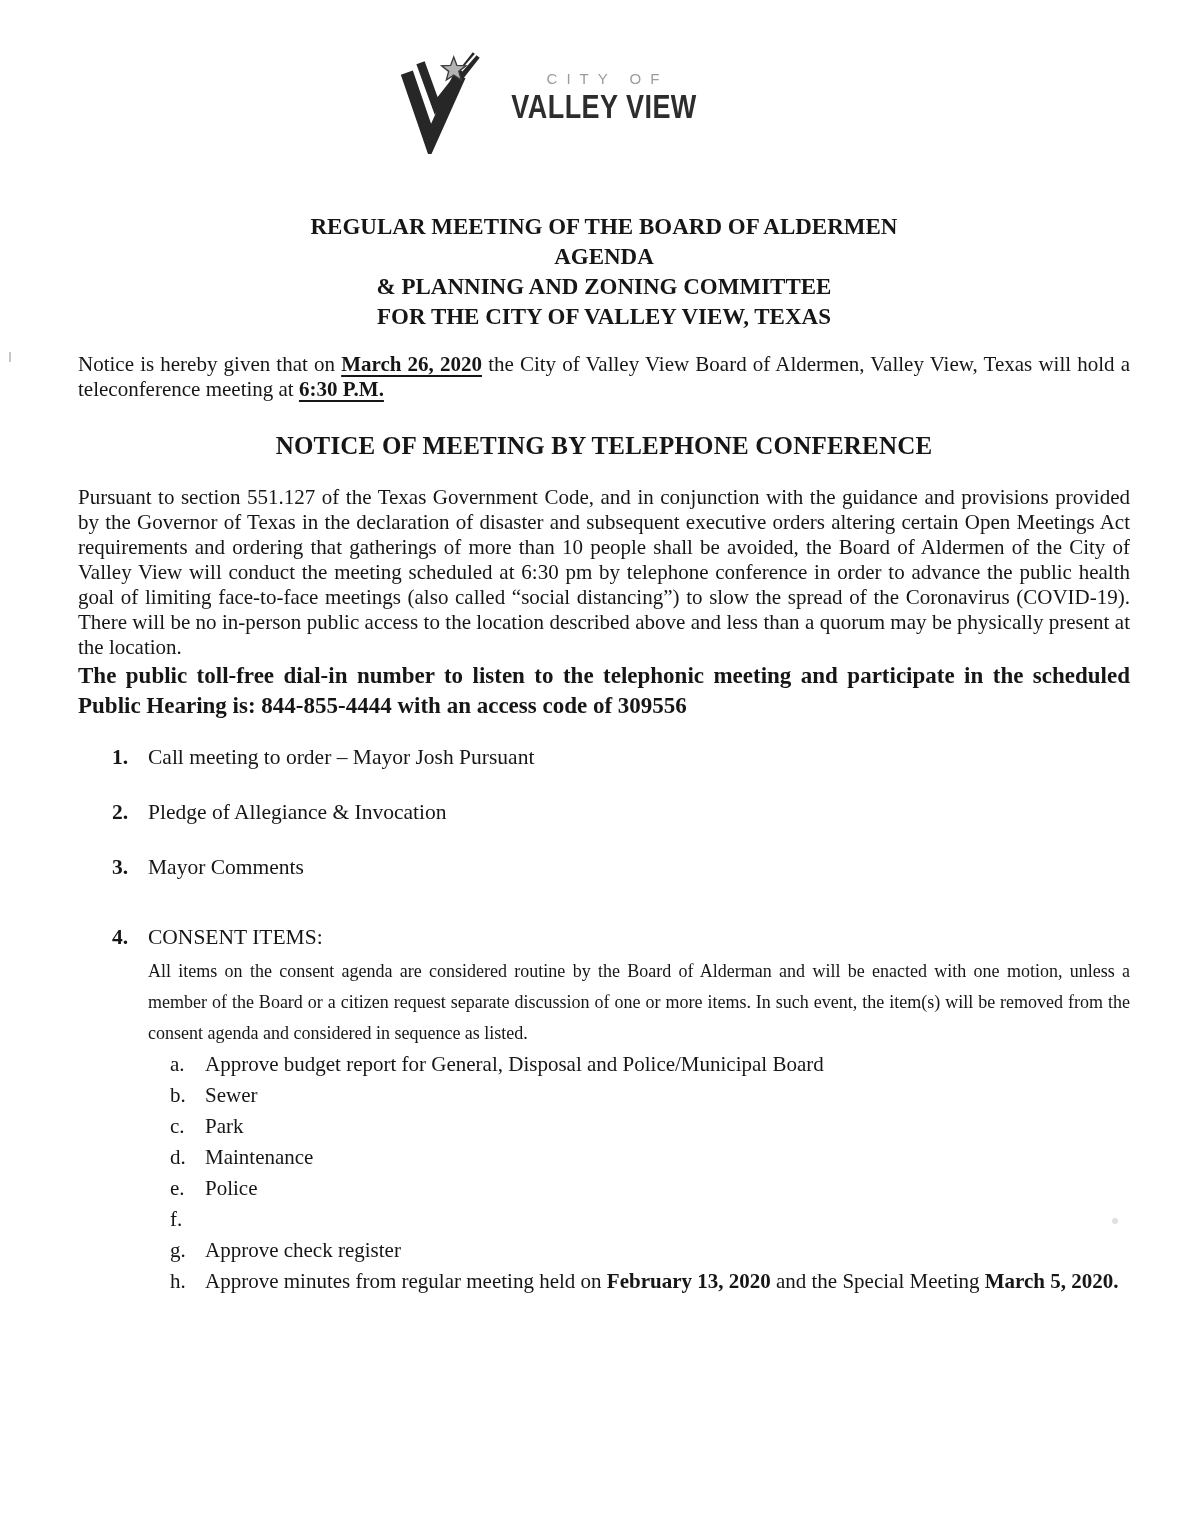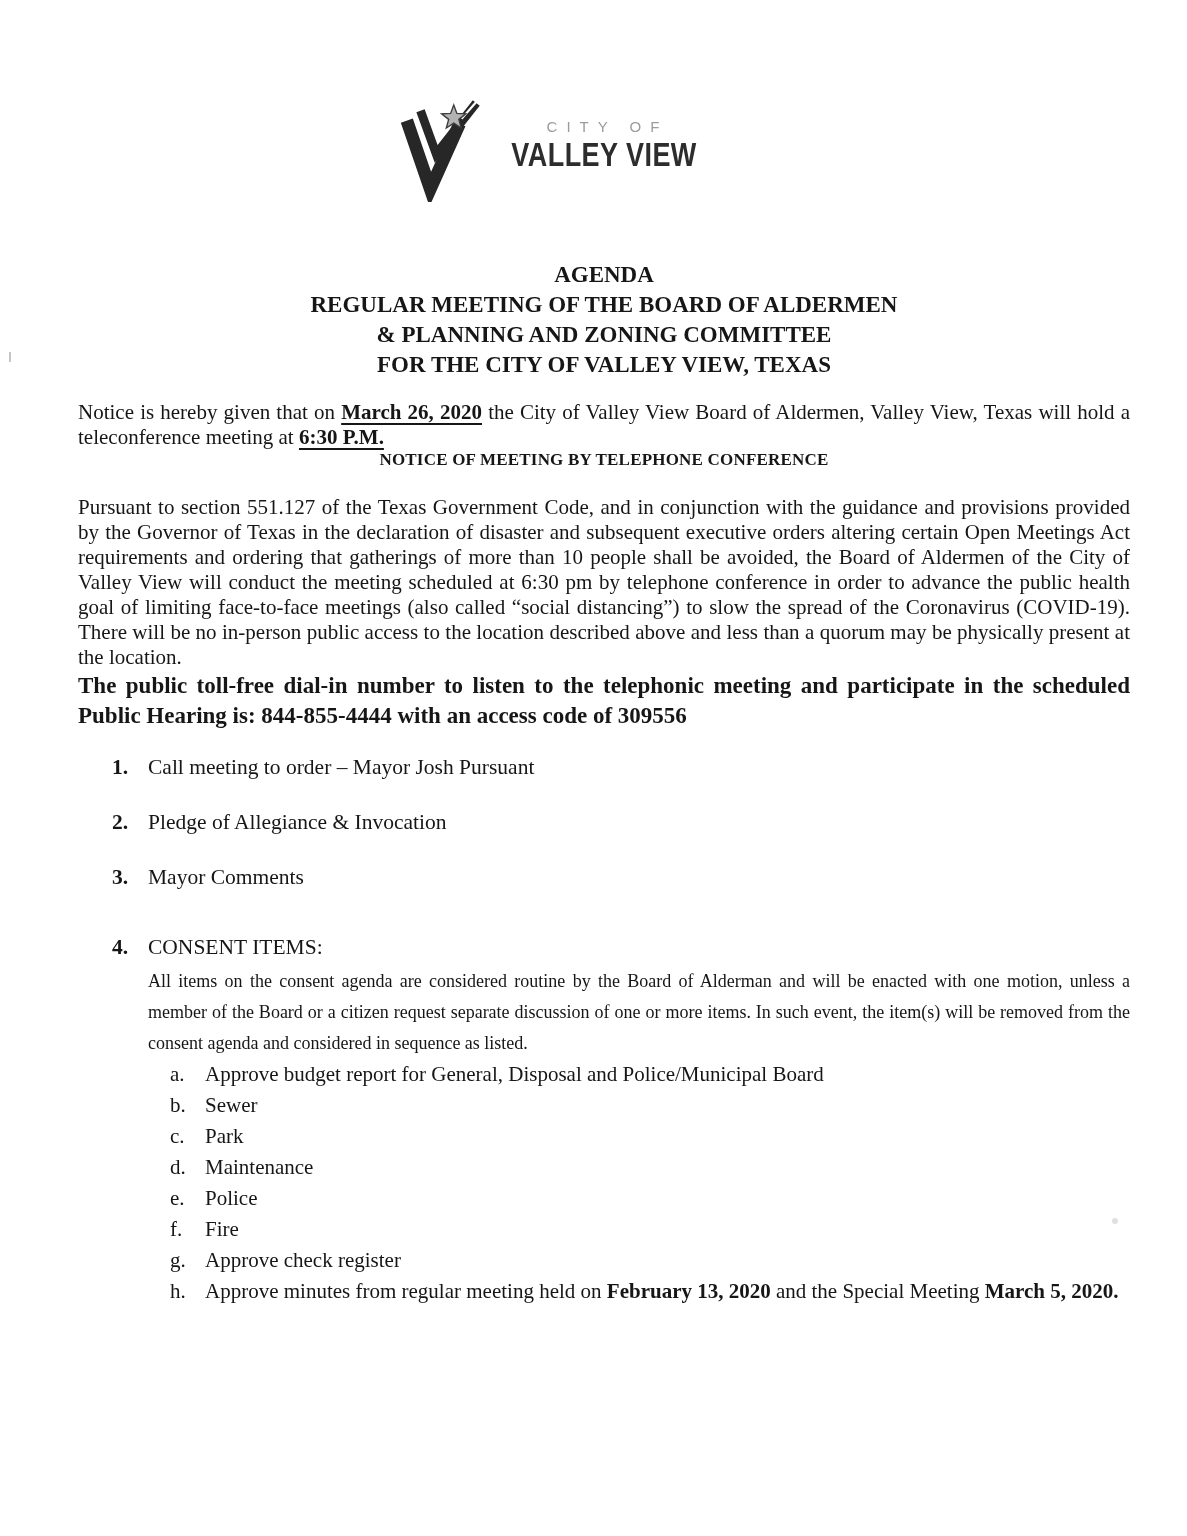--- a/index.html
+++ b/index.html
@@ -5,37 +5,37 @@
   * { margin:0; padding:0; box-sizing:border-box; }
   html,body { background:#ffffff; }
   .page {
     width:1187px; height:1536px; margin:0 auto; position:relative;
     background:#ffffff; overflow:hidden;
     font-family:"Liberation Serif", serif; color:#161616;
   }
   .content { padding:0 57px 0 78px; }
 
   
-  .logo-row { padding-top:96px; display:flex; justify-content:center; }
+  .logo-row { padding-top:48px; display:flex; justify-content:center; }
   .logo { display:flex; align-items:flex-start; transform:translateX(-40px); }
   .logo-mark { width:88px; height:106px; }
   .logo-text { margin-left:14px; padding-top:22px; text-align:center;
                font-family:"Liberation Sans", sans-serif; }
   .city-of { color:#9c9c9c; font-size:15px; letter-spacing:9px; margin-left:6px; }
   .city-name { color:#2d2d2d; font-size:30px; font-weight:700; letter-spacing:0.5px;
                margin-top:1px; transform:scale(0.9,1.12); transform-origin:center top; }
 
   
   .title-block { margin-top:58px; text-align:center; font-weight:700;
                  font-size:23px; line-height:30px; }
 
   
   .notice-para { margin-top:20px; font-size:21px; line-height:25px; text-align:justify; }
   .u { font-weight:700; text-decoration:underline; text-decoration-thickness:2.2px; text-underline-offset:4px;margin-top:10px; }
-  .tel-heading { text-align:center; font-weight:700; font-size:17px; letter-spacing:0.2px; }
+  .tel-heading { margin-top:30px; text-align:center; font-weight:700; font-size:25px; letter-spacing:0.2px; }
   .tel-para { margin-top:25px; font-size:21px; line-height:25px; text-align:justify; }
   .dial-para { margin-top:1px; font-size:23px; line-height:30px; font-weight:700; text-align:justify; }
 
   
   .agenda-item { display:flex; font-size:21.5px; line-height:25px; }
   .agenda-item .num { margin-left:34px; width:36px; font-weight:700; flex:0 0 auto; }
   .agenda-item .item-text b { font-weight:400;margin-top:41px; }
   .mt-24 { margin-top:24px; } .mt-30 { margin-top:30px; } .mt-45 { margin-top:45px; }
 
   
@@ -66,22 +66,22 @@
       <div class="logo-text">
         <div class="city-of">CITY OF</div>
         <div class="city-name">VALLEY VIEW</div>
       </div>
     </div>
   </div>
 
   <div class="content">
 
     <div class="title-block">
+      <div>REGULAR MEETING OF THE BOARD OF ALDERMEN</div>
       <div>AGENDA</div>
-      <div>REGULAR MEETING OF THE BOARD OF ALDERMEN</div>
       <div>&amp; PLANNING AND ZONING COMMITTEE</div>
       <div>FOR THE CITY OF VALLEY VIEW, TEXAS</div>
     </div>
 
     <p class="notice-para"><span>Notice is hereby given that on </span><span class="u">March 26, 2020</span><span> the City of Valley View Board of Aldermen, Valley View, Texas will hold a teleconference meeting at </span><span class="u">6:30 P.M.</span></p>
 
     <div class="tel-heading">NOTICE OF MEETING BY TELEPHONE CONFERENCE</div>
 
     <p class="tel-para">Pursuant to section 551.127 of the Texas Government Code, and in conjunction with the guidance and provisions provided by the Governor of Texas in the declaration of disaster and subsequent executive orders altering certain Open Meetings Act requirements and ordering that gatherings of more than 10 people shall be avoided, the Board of Aldermen of the City of Valley View will conduct the meeting scheduled at 6:30 pm by telephone conference in order to advance the public health goal of limiting face-to-face meetings (also called “social distancing”) to slow the spread of the Coronavirus (COVID-19). There will be no in-person public access to the location described above and less than a quorum may be physically present at the location.</p>
 
@@ -121,21 +121,20 @@
     <div class="sub-item">
       <span class="letter">d.</span>
       <span class="sub-text">Maintenance</span>
     </div>
     <div class="sub-item">
       <span class="letter">e.</span>
       <span class="sub-text">Police</span>
     </div>
     <div class="sub-item">
       <span class="letter">f.</span>
-      <span class="sub-text">Fire</span>
     </div>
     <div class="sub-item">
       <span class="letter">g.</span>
       <span class="sub-text">Approve check register</span>
     </div>
     <div class="sub-item">
       <span class="letter">h.</span>
       <span class="sub-text justify"><span>Approve minutes from regular meeting held on </span><b>February 13, 2020</b><span> and the Special Meeting </span><b>March 5, 2020.</b></span>
     </div>
 

